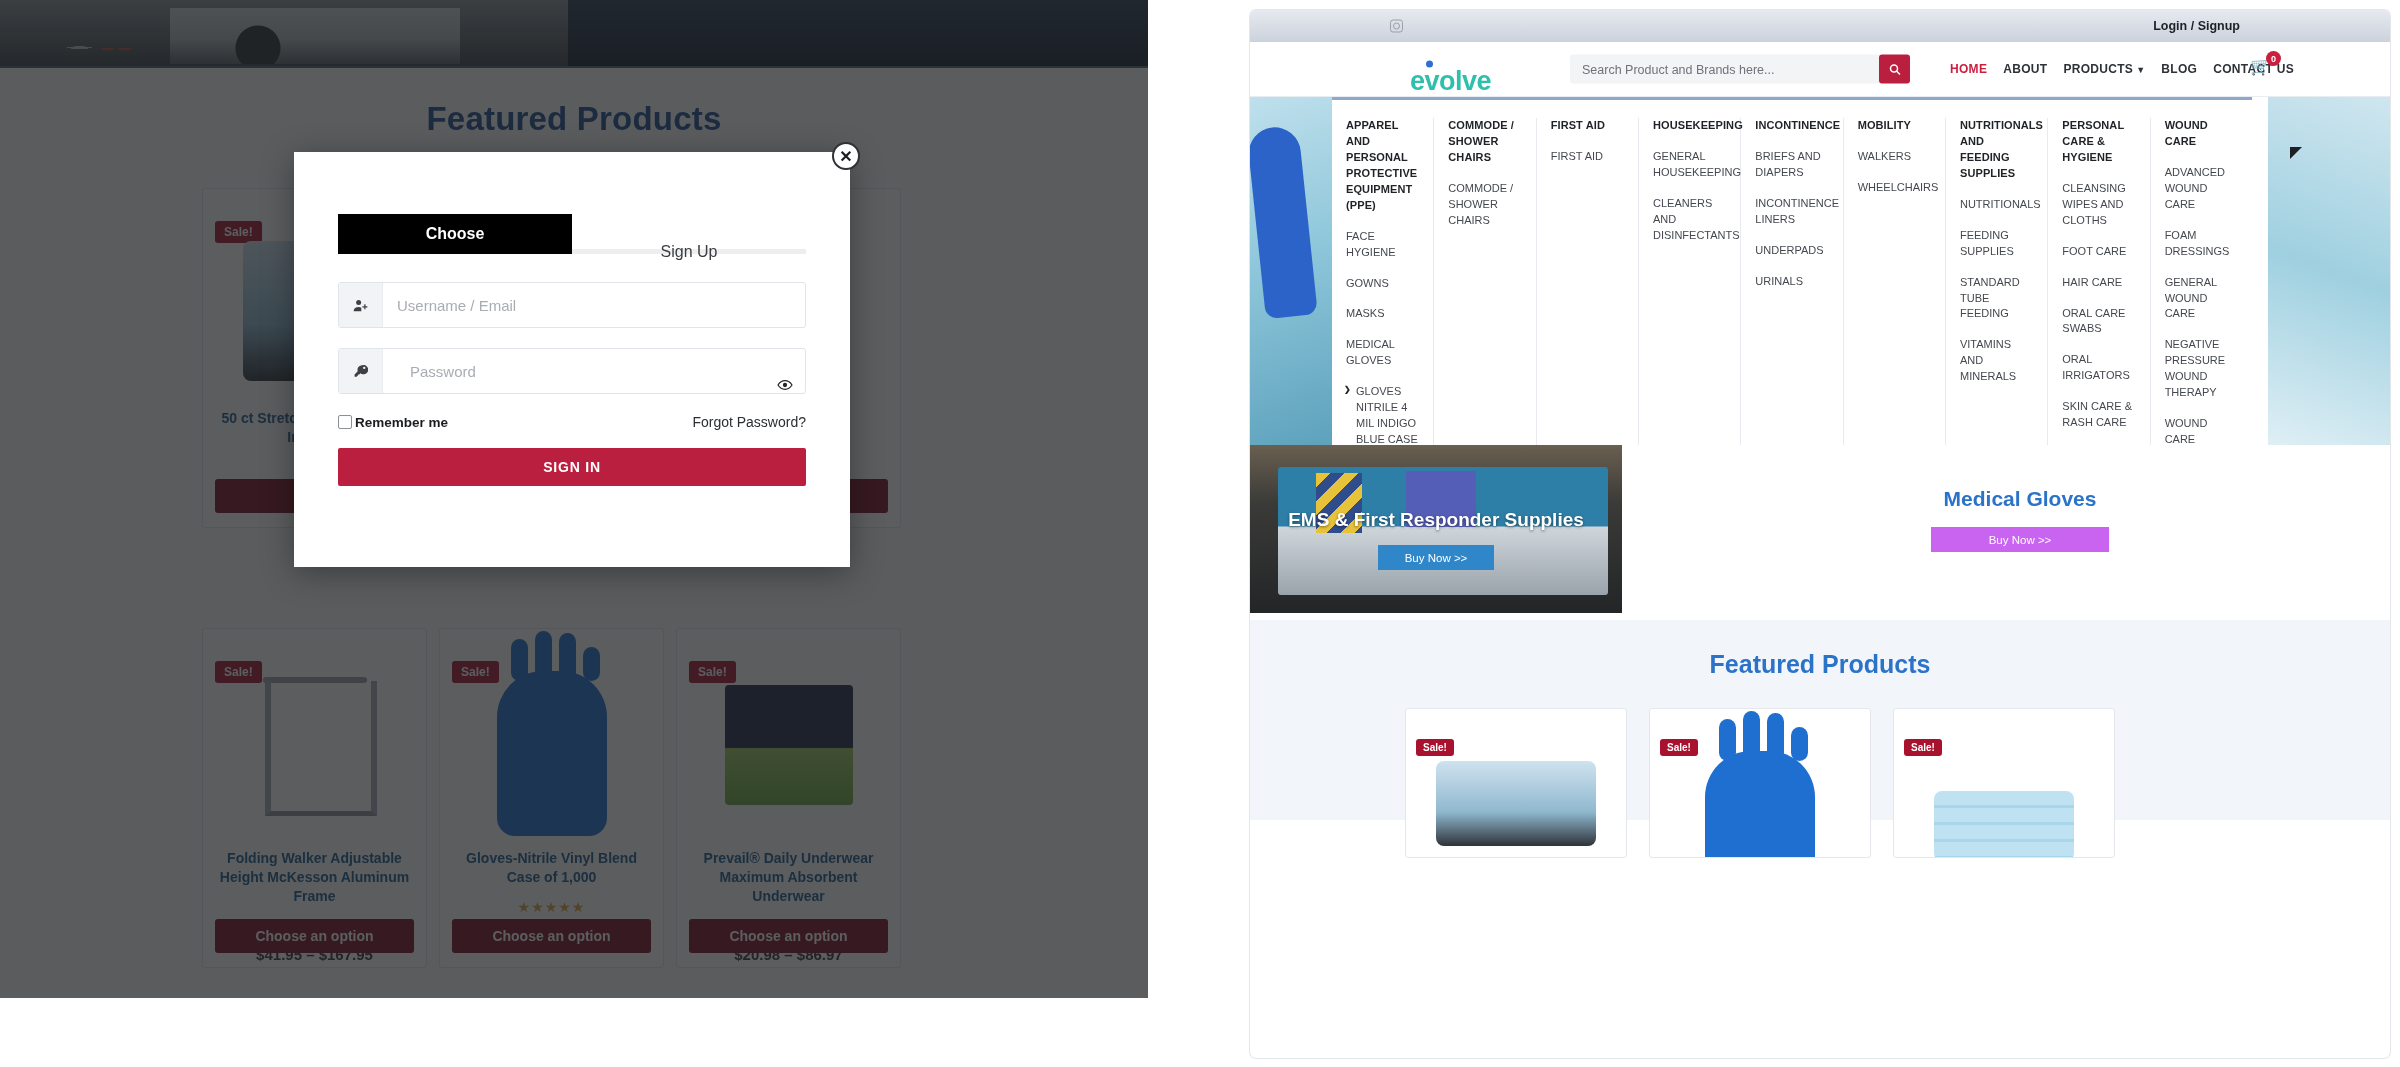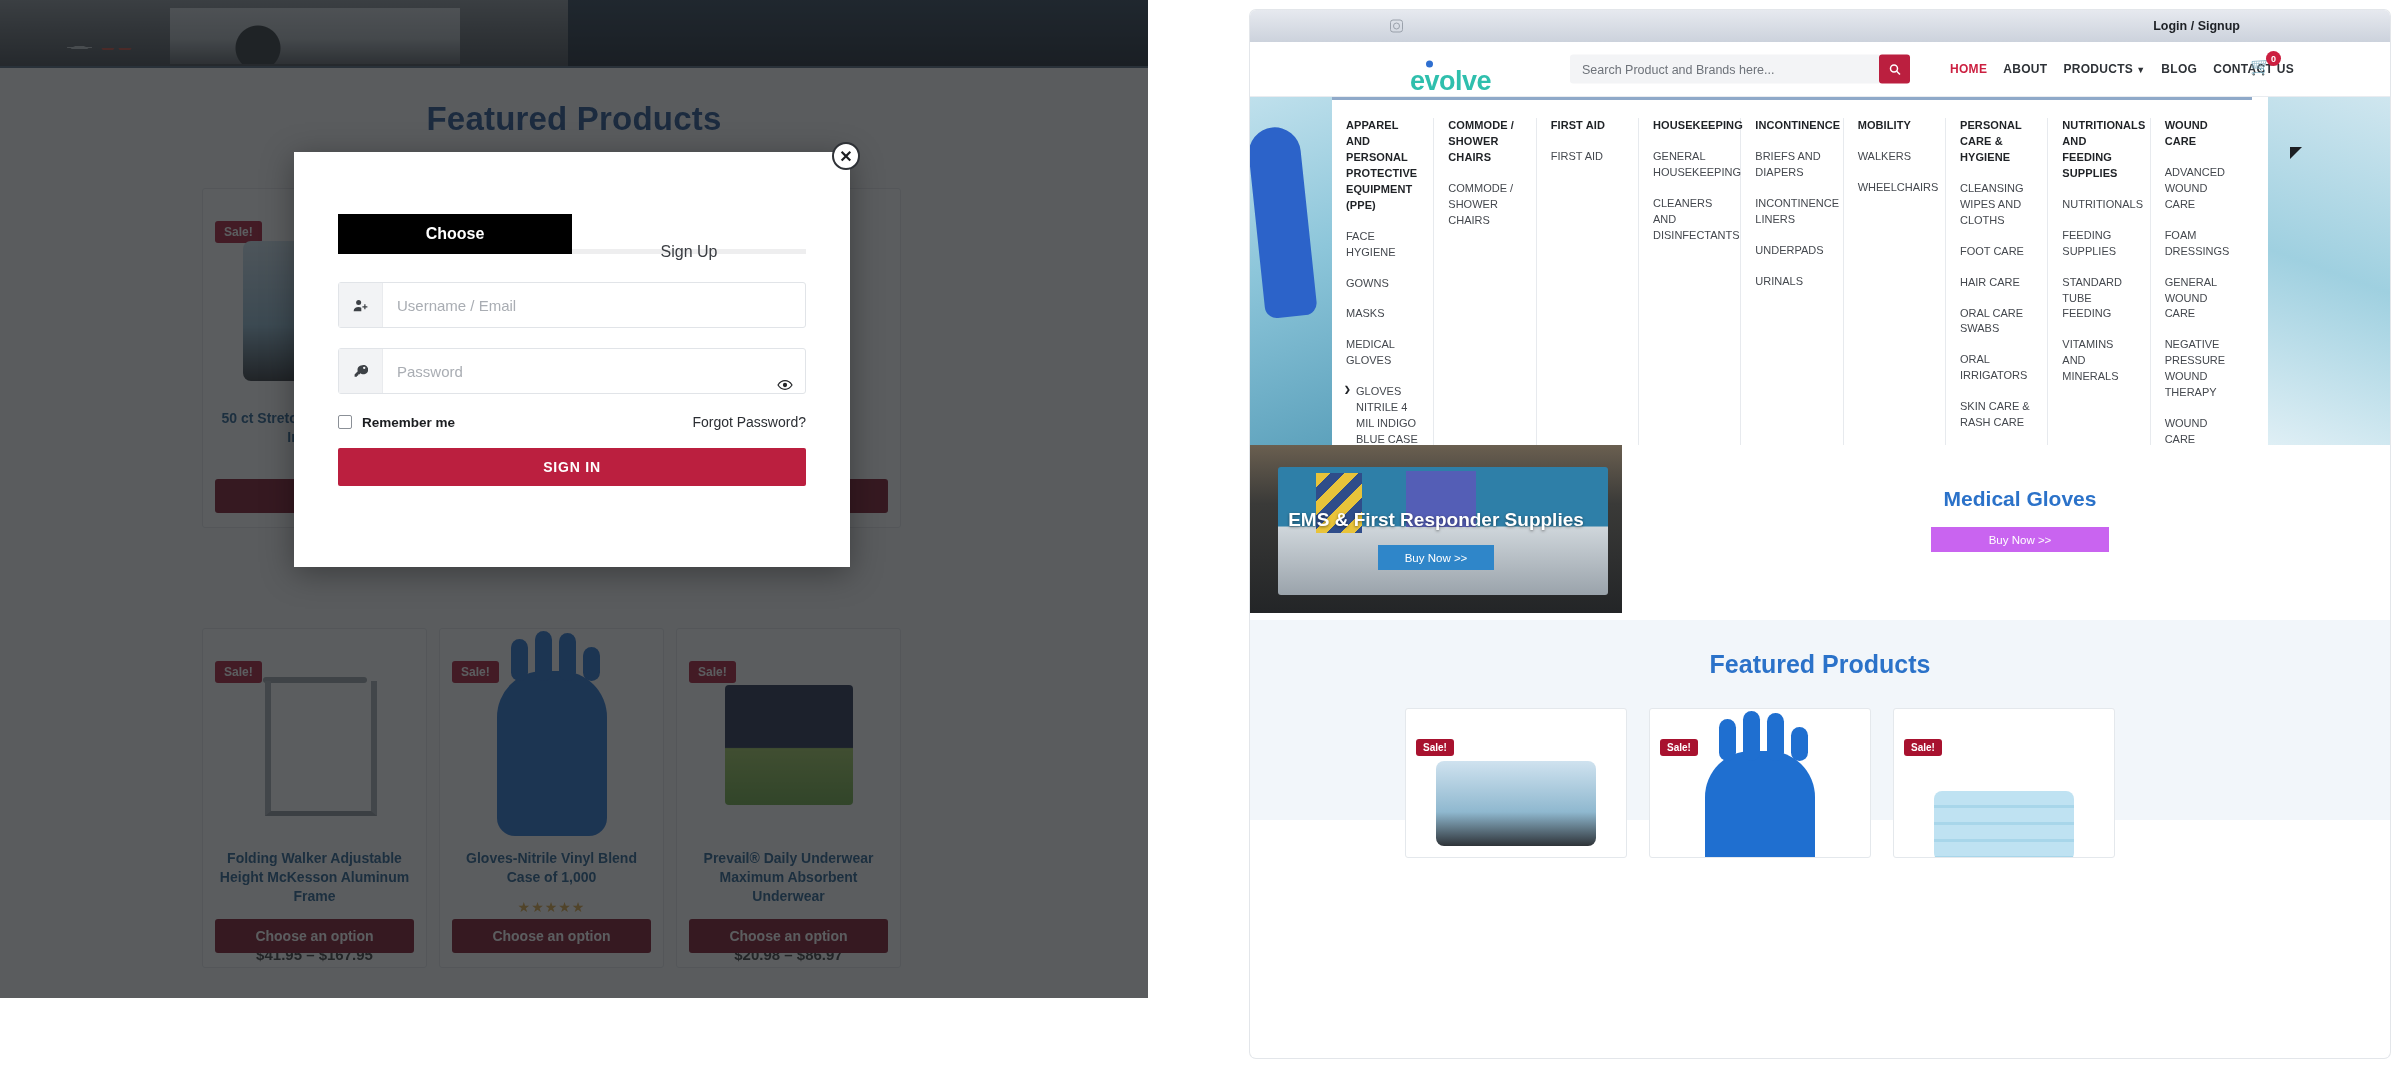--- a/index.html
+++ b/index.html
@@ -116,37 +116,37 @@
     font-size:16px; font-weight:700; cursor:pointer;
   }
   .tab.active { background:#000; color:#fff; }
   .tab.inactive { background:#eeeeef; color:#3a3d42; font-weight:400;margin-top:35px; }
 
   .field {
     position:absolute; left:44px; width:468px; height:46px;
     border:1px solid #e1e4e8; border-radius:3px; display:flex; align-items:flex-end; background:#fff;
   }
   .field.f1 { top:130px; }
-  .field.f2 { top:196px; }
+  .field.f2 { top:196px;gap:13px; }
   .field-icon {
     width:44px; height:100%; background:#f2f3f5; border-right:1px solid #e9ebee;
     display:flex; align-items:center; justify-content:center; color:#3d4146; font-size:15px;
   }
   .field input {
     flex:1; border:none; outline:none; height:100%; padding:0 14px;
     font-size:15px; color:#3a3d42; font-family:"Liberation Sans", sans-serif; background:transparent;
   }
   .field input::placeholder { color:#a9adb3; }
   .eye { width:40px; display:flex; align-items:center; justify-content:center; color:#232528; font-size:15px; cursor:pointer; }
 
   .row-remember {
     position:absolute; left:44px; top:260px; width:468px; height:20px;
     display:flex; align-items:center; justify-content:space-between;
   }
-  .rm-left { display:flex; align-items:center; gap:10px; }
+  .rm-left { display:flex; align-items:center; gap:3px; }
   .rm-box { width:14px; height:14px; border:1.5px solid #8b9097; border-radius:2px; background:#fff; cursor:pointer; }
   .rm-label { font-size:13.5px; font-weight:700; color:#1b1d20; }
   .forgot { font-size:14px; color:#2b2e33; cursor:pointer; }
 
   .signin-btn {
     position:absolute; left:44px; top:296px; width:468px; height:38px;
     background:#bb1f3f; color:#fff; border:none; border-radius:2px;
     font-size:14px; font-weight:700; letter-spacing:.8px; cursor:pointer;
   }
 
@@ -495,36 +495,36 @@
           <div class="mm-link">INCONTINENCE LINERS</div>
           <div class="mm-link">UNDERPADS</div>
           <div class="mm-link">URINALS</div>
         </div>
         <div class="mm-col">
           <div class="mm-title">MOBILITY</div>
           <div class="mm-link">WALKERS</div>
           <div class="mm-link">WHEELCHAIRS</div>
         </div>
         <div class="mm-col">
+          <div class="mm-title">NUTRITIONALS AND FEEDING SUPPLIES</div>
+          <div class="mm-link">NUTRITIONALS</div>
+          <div class="mm-link">FEEDING SUPPLIES</div>
+          <div class="mm-link">STANDARD TUBE FEEDING</div>
+          <div class="mm-link">VITAMINS AND MINERALS</div>
+        </div>
+        <div class="mm-col">
           <div class="mm-title">PERSONAL CARE &amp; HYGIENE</div>
           <div class="mm-link">CLEANSING WIPES AND CLOTHS</div>
           <div class="mm-link">FOOT CARE</div>
           <div class="mm-link">HAIR CARE</div>
           <div class="mm-link">ORAL CARE SWABS</div>
           <div class="mm-link">ORAL IRRIGATORS</div>
           <div class="mm-link">SKIN CARE &amp; RASH CARE</div>
         </div>
         <div class="mm-col">
-          <div class="mm-title">NUTRITIONALS AND FEEDING SUPPLIES</div>
-          <div class="mm-link">NUTRITIONALS</div>
-          <div class="mm-link">FEEDING SUPPLIES</div>
-          <div class="mm-link">STANDARD TUBE FEEDING</div>
-          <div class="mm-link">VITAMINS AND MINERALS</div>
-        </div>
-        <div class="mm-col">
           <div class="mm-title">WOUND CARE</div>
           <div class="mm-link">ADVANCED WOUND CARE</div>
           <div class="mm-link">FOAM DRESSINGS</div>
           <div class="mm-link">GENERAL WOUND CARE</div>
           <div class="mm-link">NEGATIVE PRESSURE WOUND THERAPY</div>
           <div class="mm-link">WOUND CARE ACCESSORIES</div>
 
         </div>
       </div>
     </div>

